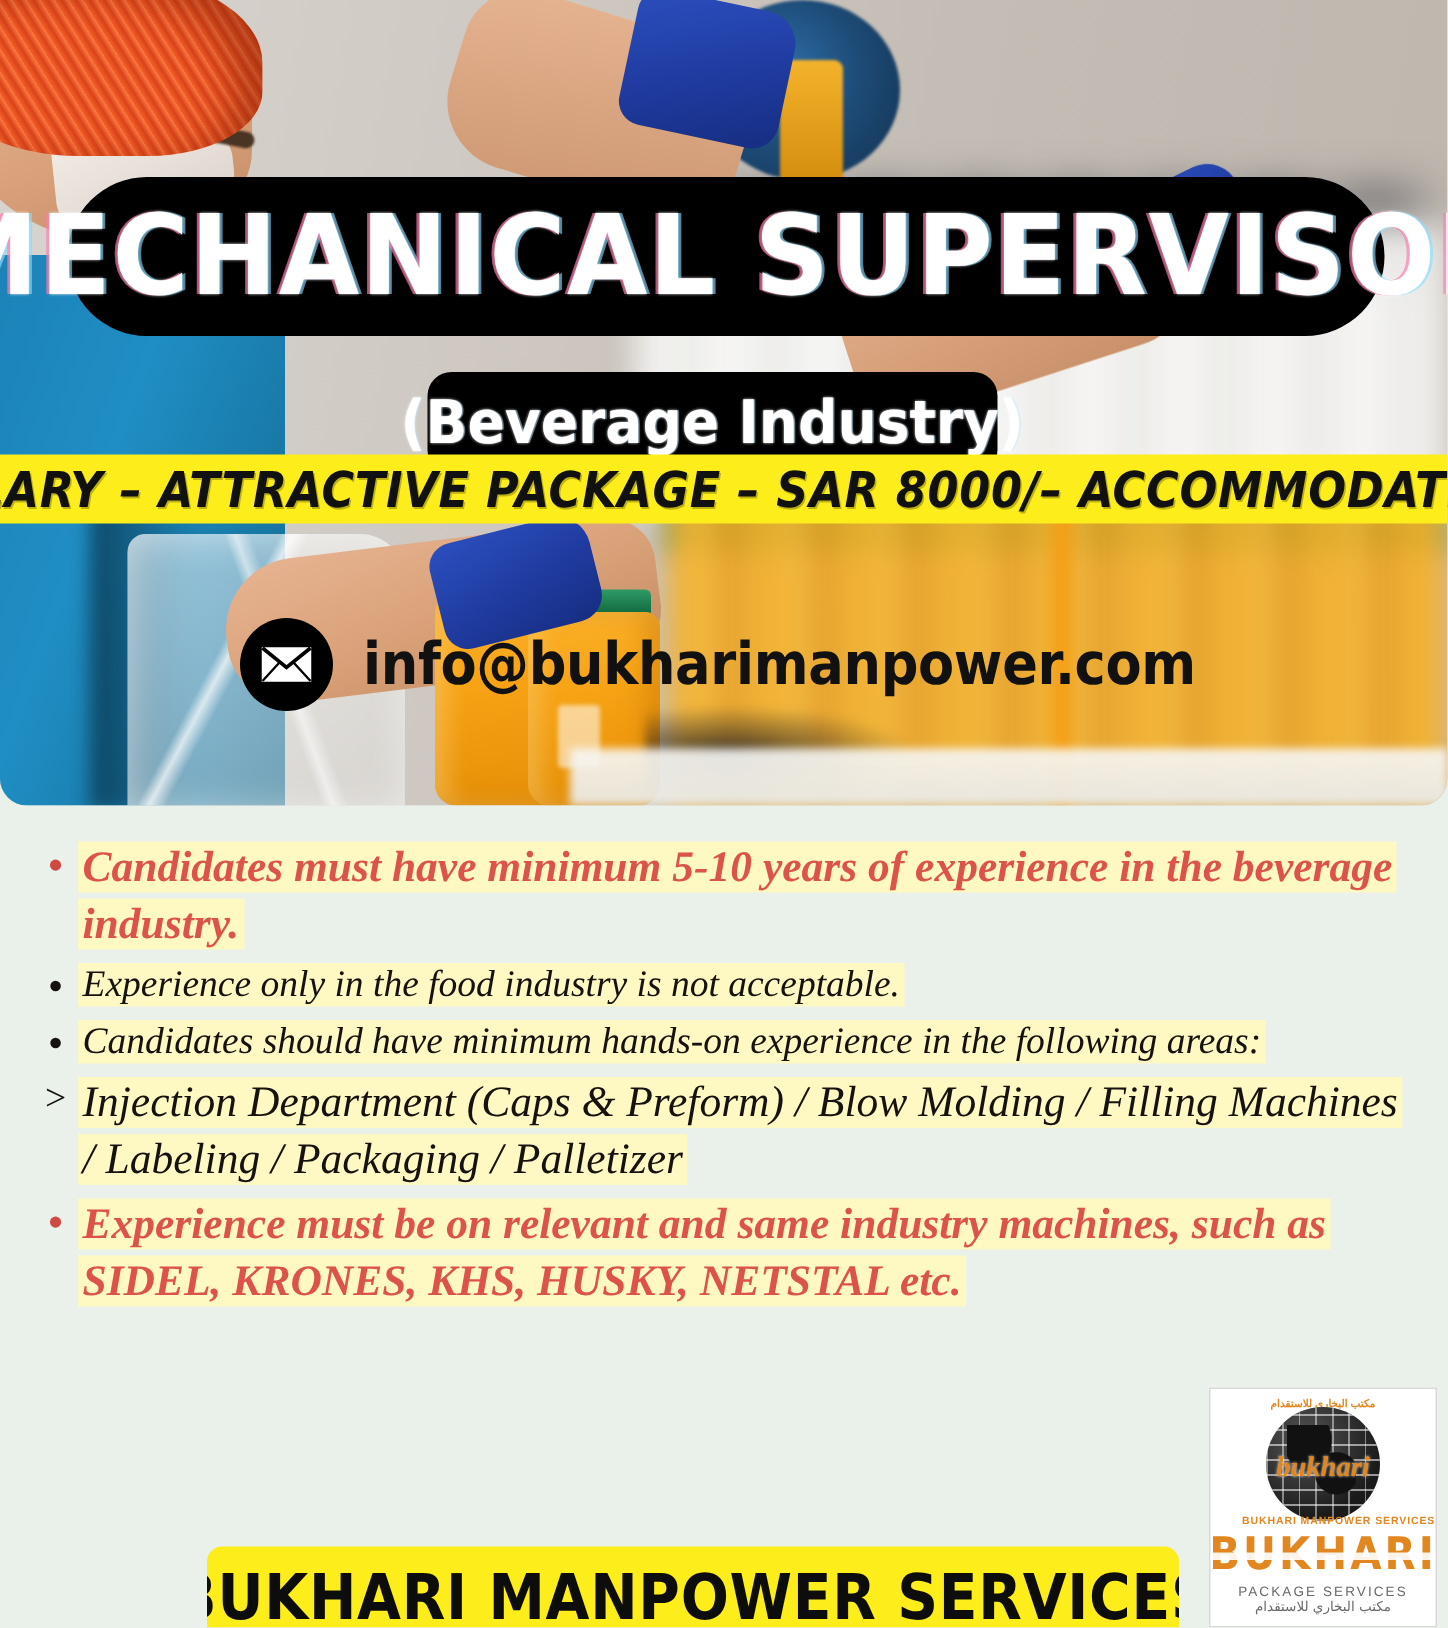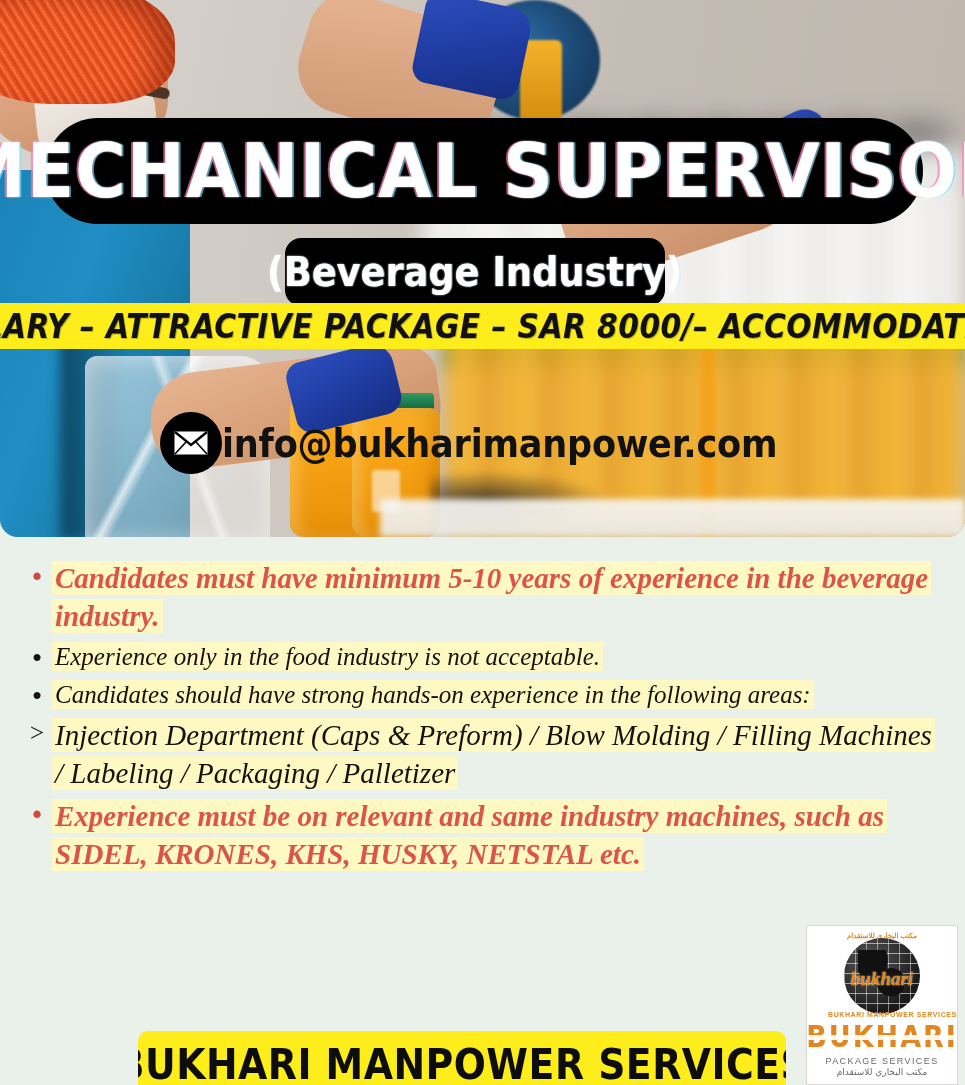--- a/index.html
+++ b/index.html
@@ -258,21 +258,21 @@
     transform: scaleX(1.04);
     text-shadow:
       -2px 0 0 rgba(255,120,170,.65),
        2px 0 0 rgba(130,220,255,.6),
        0 0 2px rgba(255,255,255,.9);
     white-space: nowrap;
   }
 
   .subtitle-pill {
     position: absolute;
-    left: 285px; top: 238px;
+    left: 285px; top: 248px;
     width: 380px; height: 68px;
     background: #000;
     border-radius: 16px;
     display: flex;
     align-items: center;
     justify-content: center;
   }
   .subtitle-pill .t {
     font-family: "Liberation Sans Narrow", "DejaVu Sans Condensed", "Liberation Sans", sans-serif;
     font-weight: 700;
@@ -361,20 +361,21 @@
     font-size: 29px;
   }
   .req-item.sub .req-marker { font-size: 25px; font-family: "Liberation Serif", serif; }
 
   
   .email-row {
     position: absolute;
     left: 160px; top: 412px;
     display: flex;
     align-items: center;
+    gap: 20px;
   }
   .email-icon {
     width: 62px; height: 62px;
     background: #000;
     border-radius: 50%;
     display: flex;
     align-items: center;
     justify-content: center;
     flex: 0 0 auto;
   }
@@ -571,21 +572,21 @@
       <span class="req-text"><span class="hl">Candidates must have minimum 5-10 years of experience in the beverage industry.</span></span>
     </li>
 
     <li class="req-item dark">
       <span class="req-marker">•</span>
       <span class="req-text"><span class="hl">Experience only in the food industry is not acceptable.</span></span>
     </li>
 
     <li class="req-item dark">
       <span class="req-marker">•</span>
-      <span class="req-text"><span class="hl"> Candidates should have strong hands-on experience in the following areas:</span></span>
+      <span class="req-text"><span class="hl"> Candidates should have minimum hands-on experience in the following areas:</span></span>
     </li>
 
     <li class="req-item sub">
       <span class="req-marker">&gt;</span>
       <span class="req-text"><span class="hl"> Injection Department (Caps &amp; Preform) / Blow Molding / Filling Machines / Labeling / Packaging / Palletizer</span></span>
     </li>
 
     <li class="req-item red">
       <span class="req-marker">•</span>
       <span class="req-text"><span class="hl"> Experience must be on relevant and same industry machines, such as SIDEL, KRONES, KHS, HUSKY, NETSTAL etc.</span></span>

